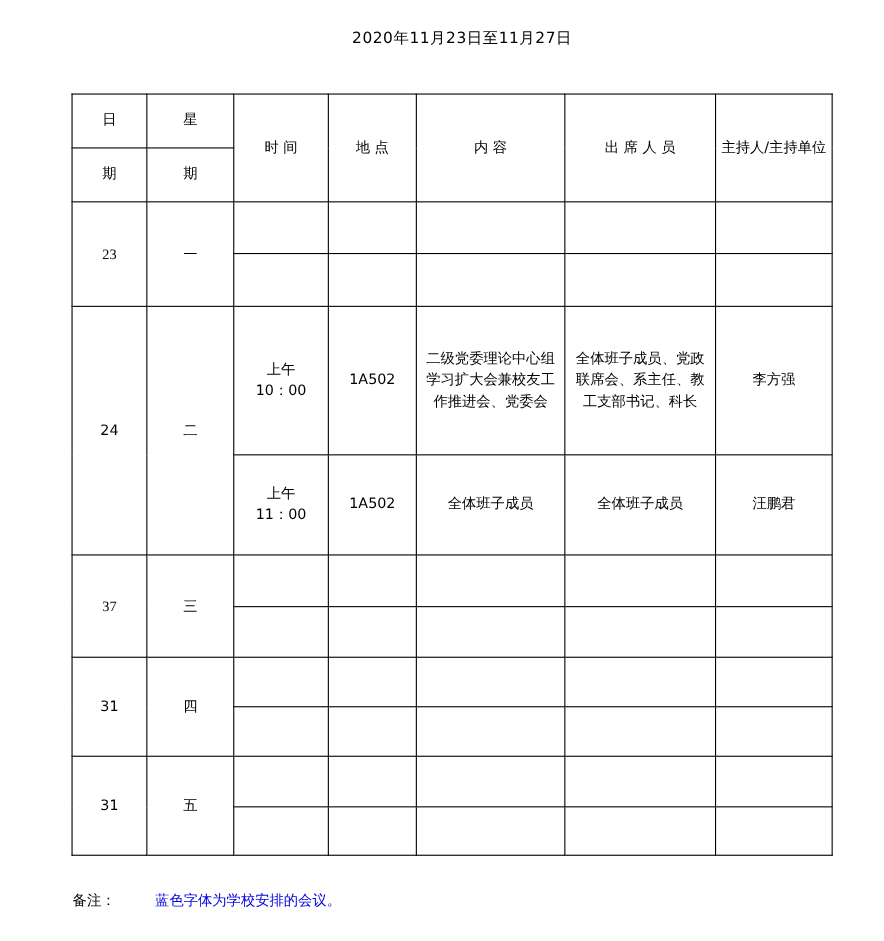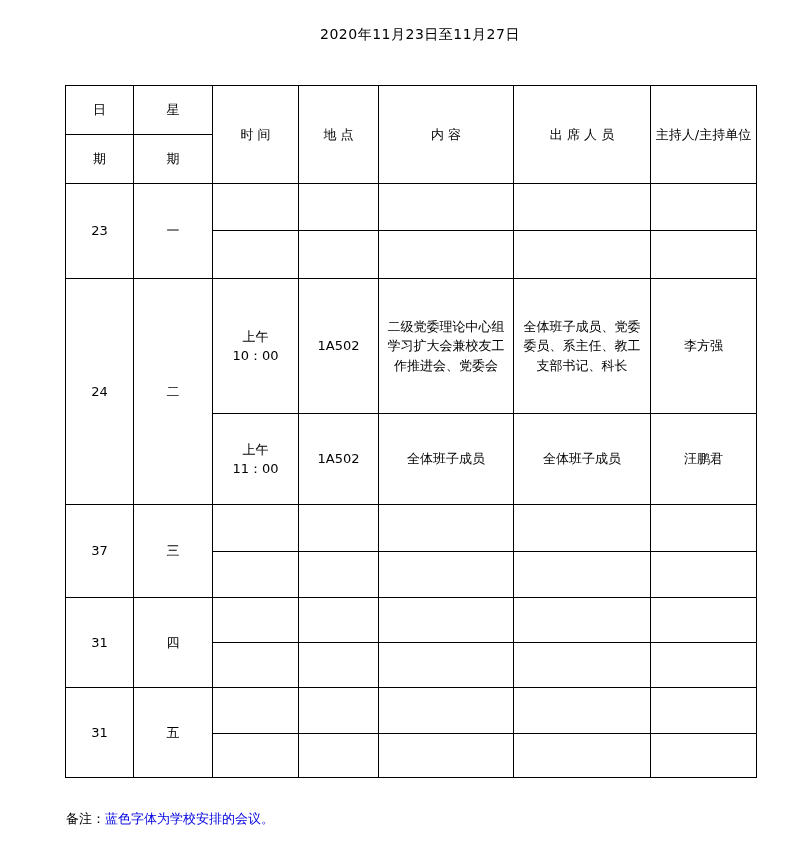--- a/index.html
+++ b/index.html
@@ -37,21 +37,21 @@
     vertical-align: middle;
     font-size: 13px;
     line-height: 1.5;
     padding: 2px 4px;
     white-space: pre-line;
     word-break: break-all;
     overflow: hidden;
   }
   td.date-cell { font-size: 12px; }
   tr.h-half   { height: 49px; }
-  tr.r-47     { height: 47px; }
+  tr.r-47     { height: 47px; font-family: Liberation Serif, serif; }
   tr.r-48     { height: 48px; }
   tr.r-135    { height: 135px; }
   tr.r-91     { height: 91px; }
   tr.r-46     { height: 46px; }
   tr.r-45     { height: 45px; }
   tr.r-44     { height: 44px; }
   .note {
     margin: 32px 0 0 66px;
     font-size: 13px;
   }
@@ -107,21 +107,21 @@
       <td></td>
     </tr>
 
     <tr class="r-135">
       <td rowspan="2" class="date-cell">24</td>
       <td rowspan="2">二</td>
       <td>上午
 10：00</td>
       <td>1A502</td>
       <td>二级党委理论中心组学习扩大会兼校友工作推进会、党委会</td>
-      <td>全体班子成员、党委委员、系主任、教工支部书记、科长</td>
+      <td>全体班子成员、党政联席会、系主任、教工支部书记、科长</td>
       <td>李方强</td>
     </tr>
     <tr class="r-91">
       <td>上午
 11：00</td>
       <td>1A502</td>
       <td>全体班子成员</td>
       <td>全体班子成员</td>
       <td>汪鹏君</td>
     </tr>
@@ -173,16 +173,16 @@
       <td></td>
       <td></td>
       <td></td>
       <td></td>
       <td></td>
     </tr>
   </tbody>
     </table>
 
   <div class="note">
-    <span>备注：</span><span class="note-blue" style="color: rgb(0, 0, 224);">蓝色字体为学校安排的会议。</span>
+    <span>备注：</span><span class="note-blue" style="color: rgb(0, 0, 224); margin-left: 36px;">蓝色字体为学校安排的会议。</span>
   </div>
 
 </div>
 
 </body></html>

